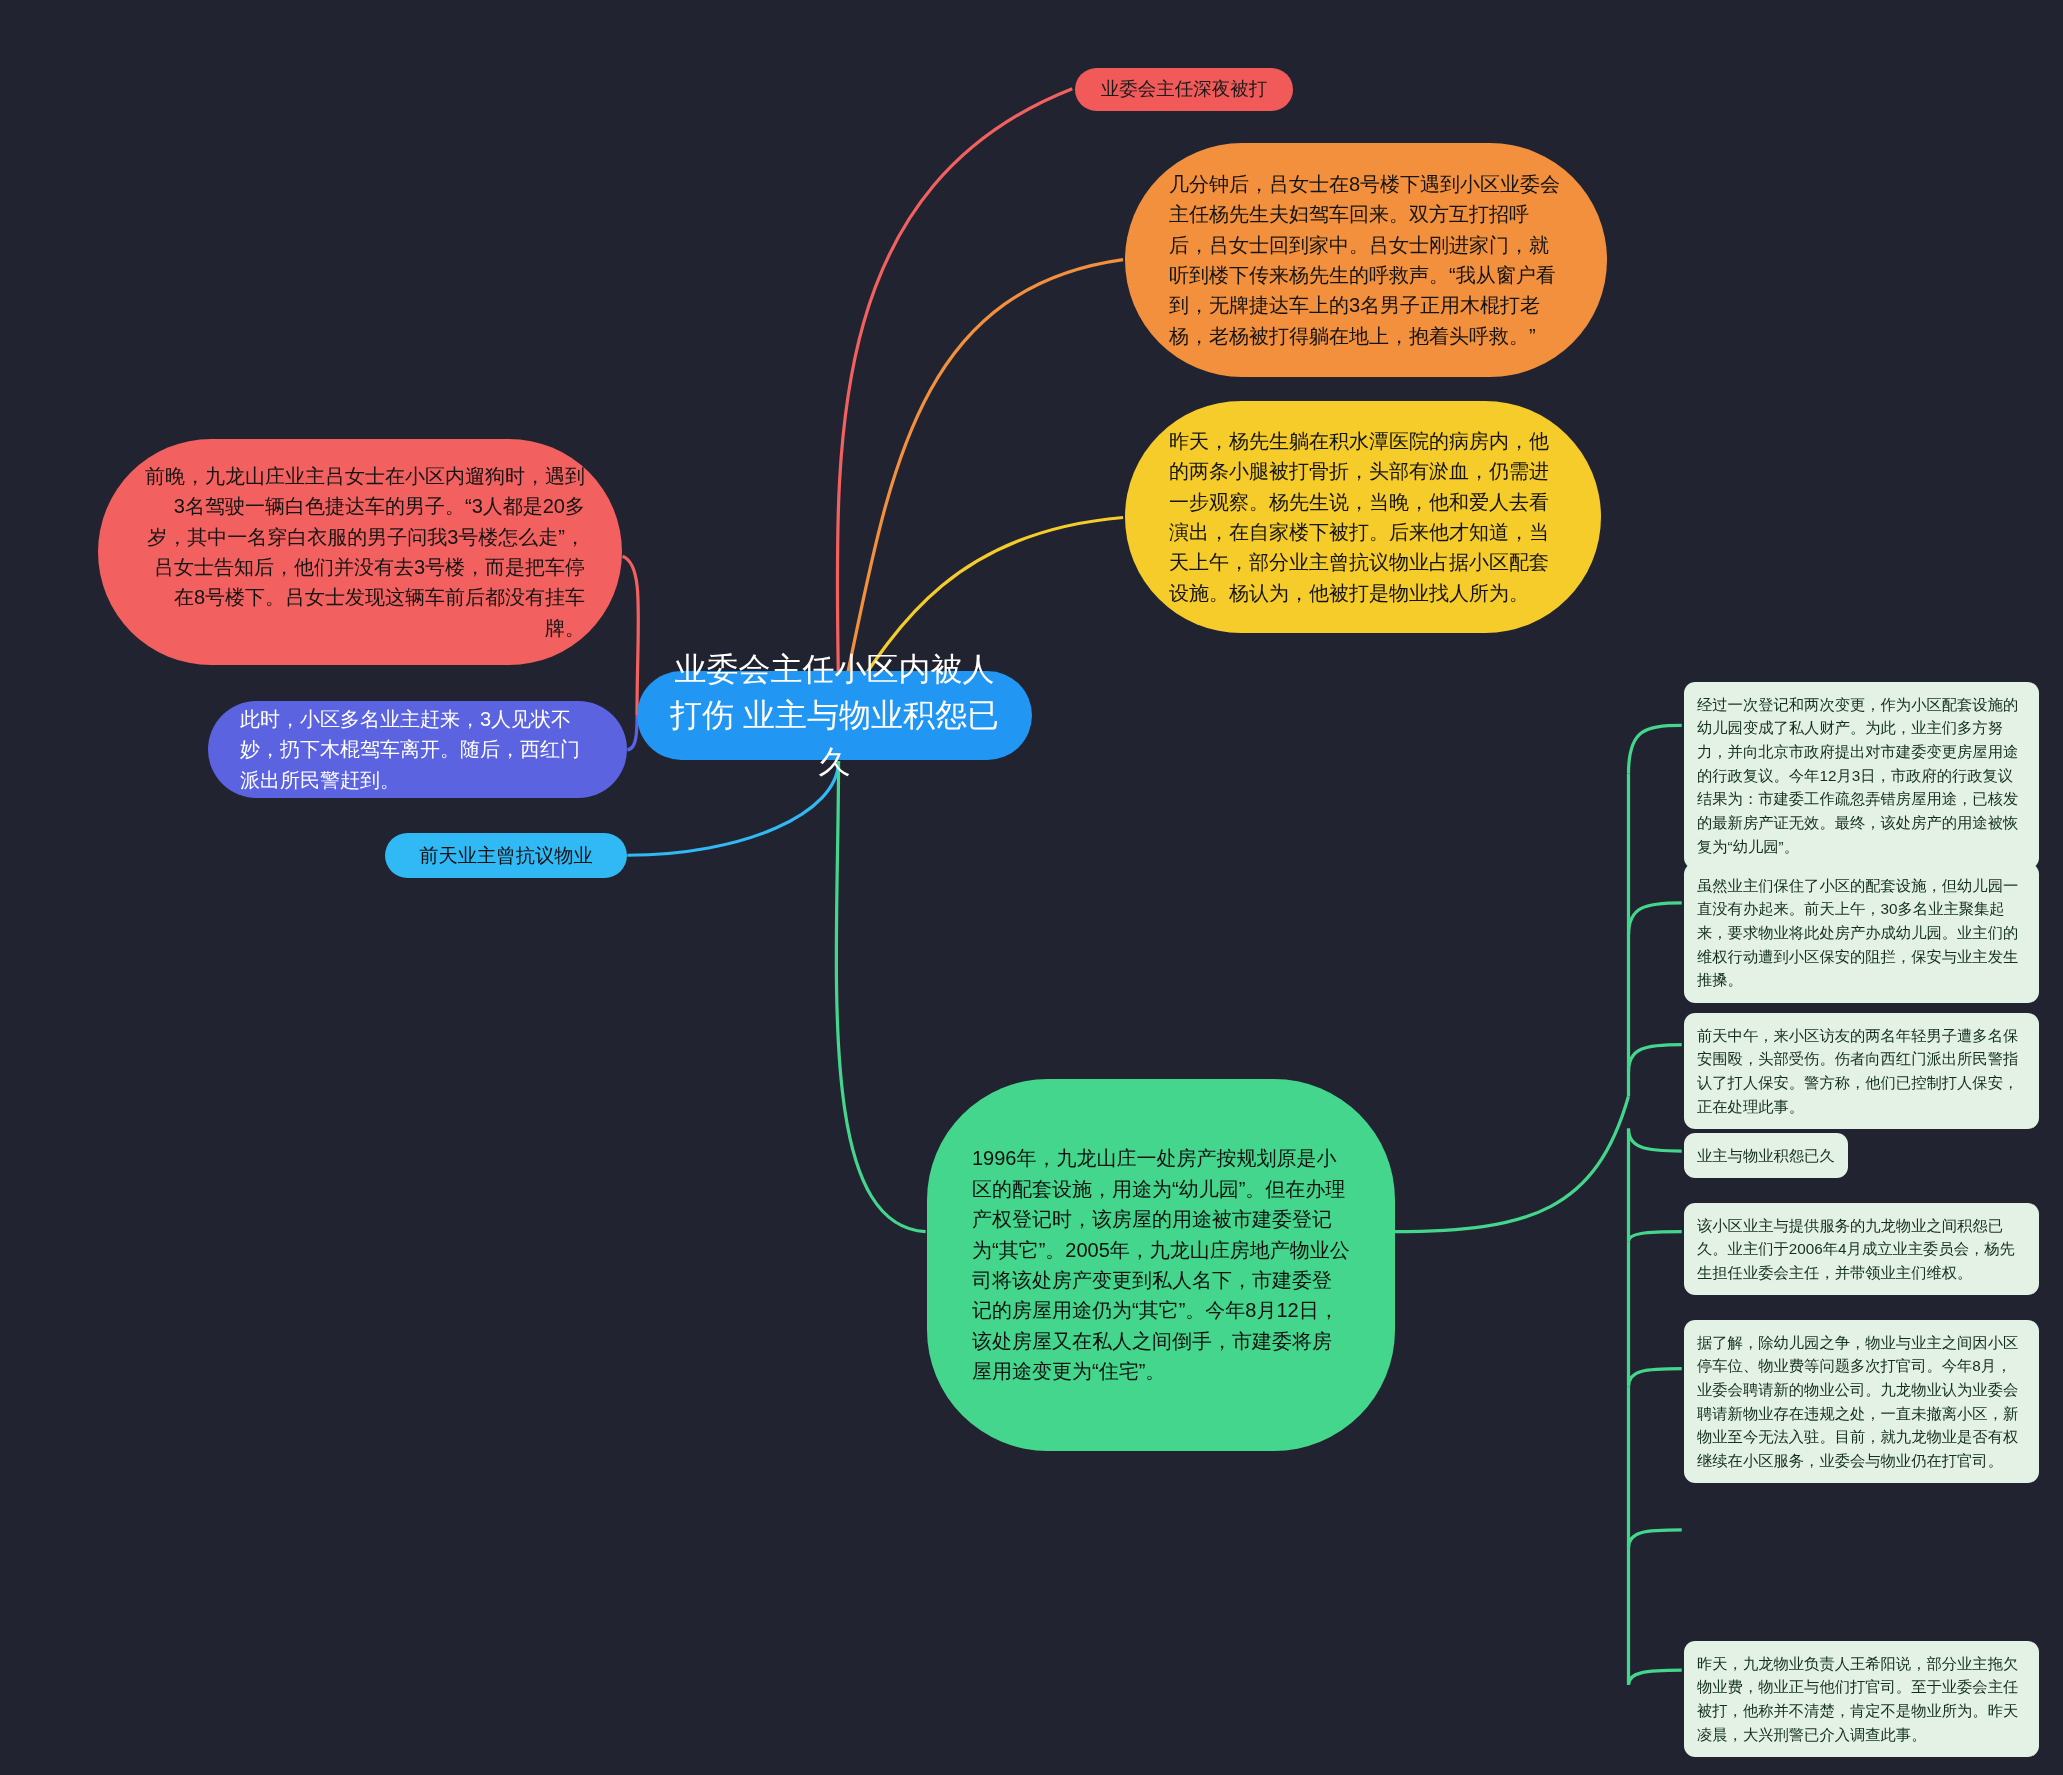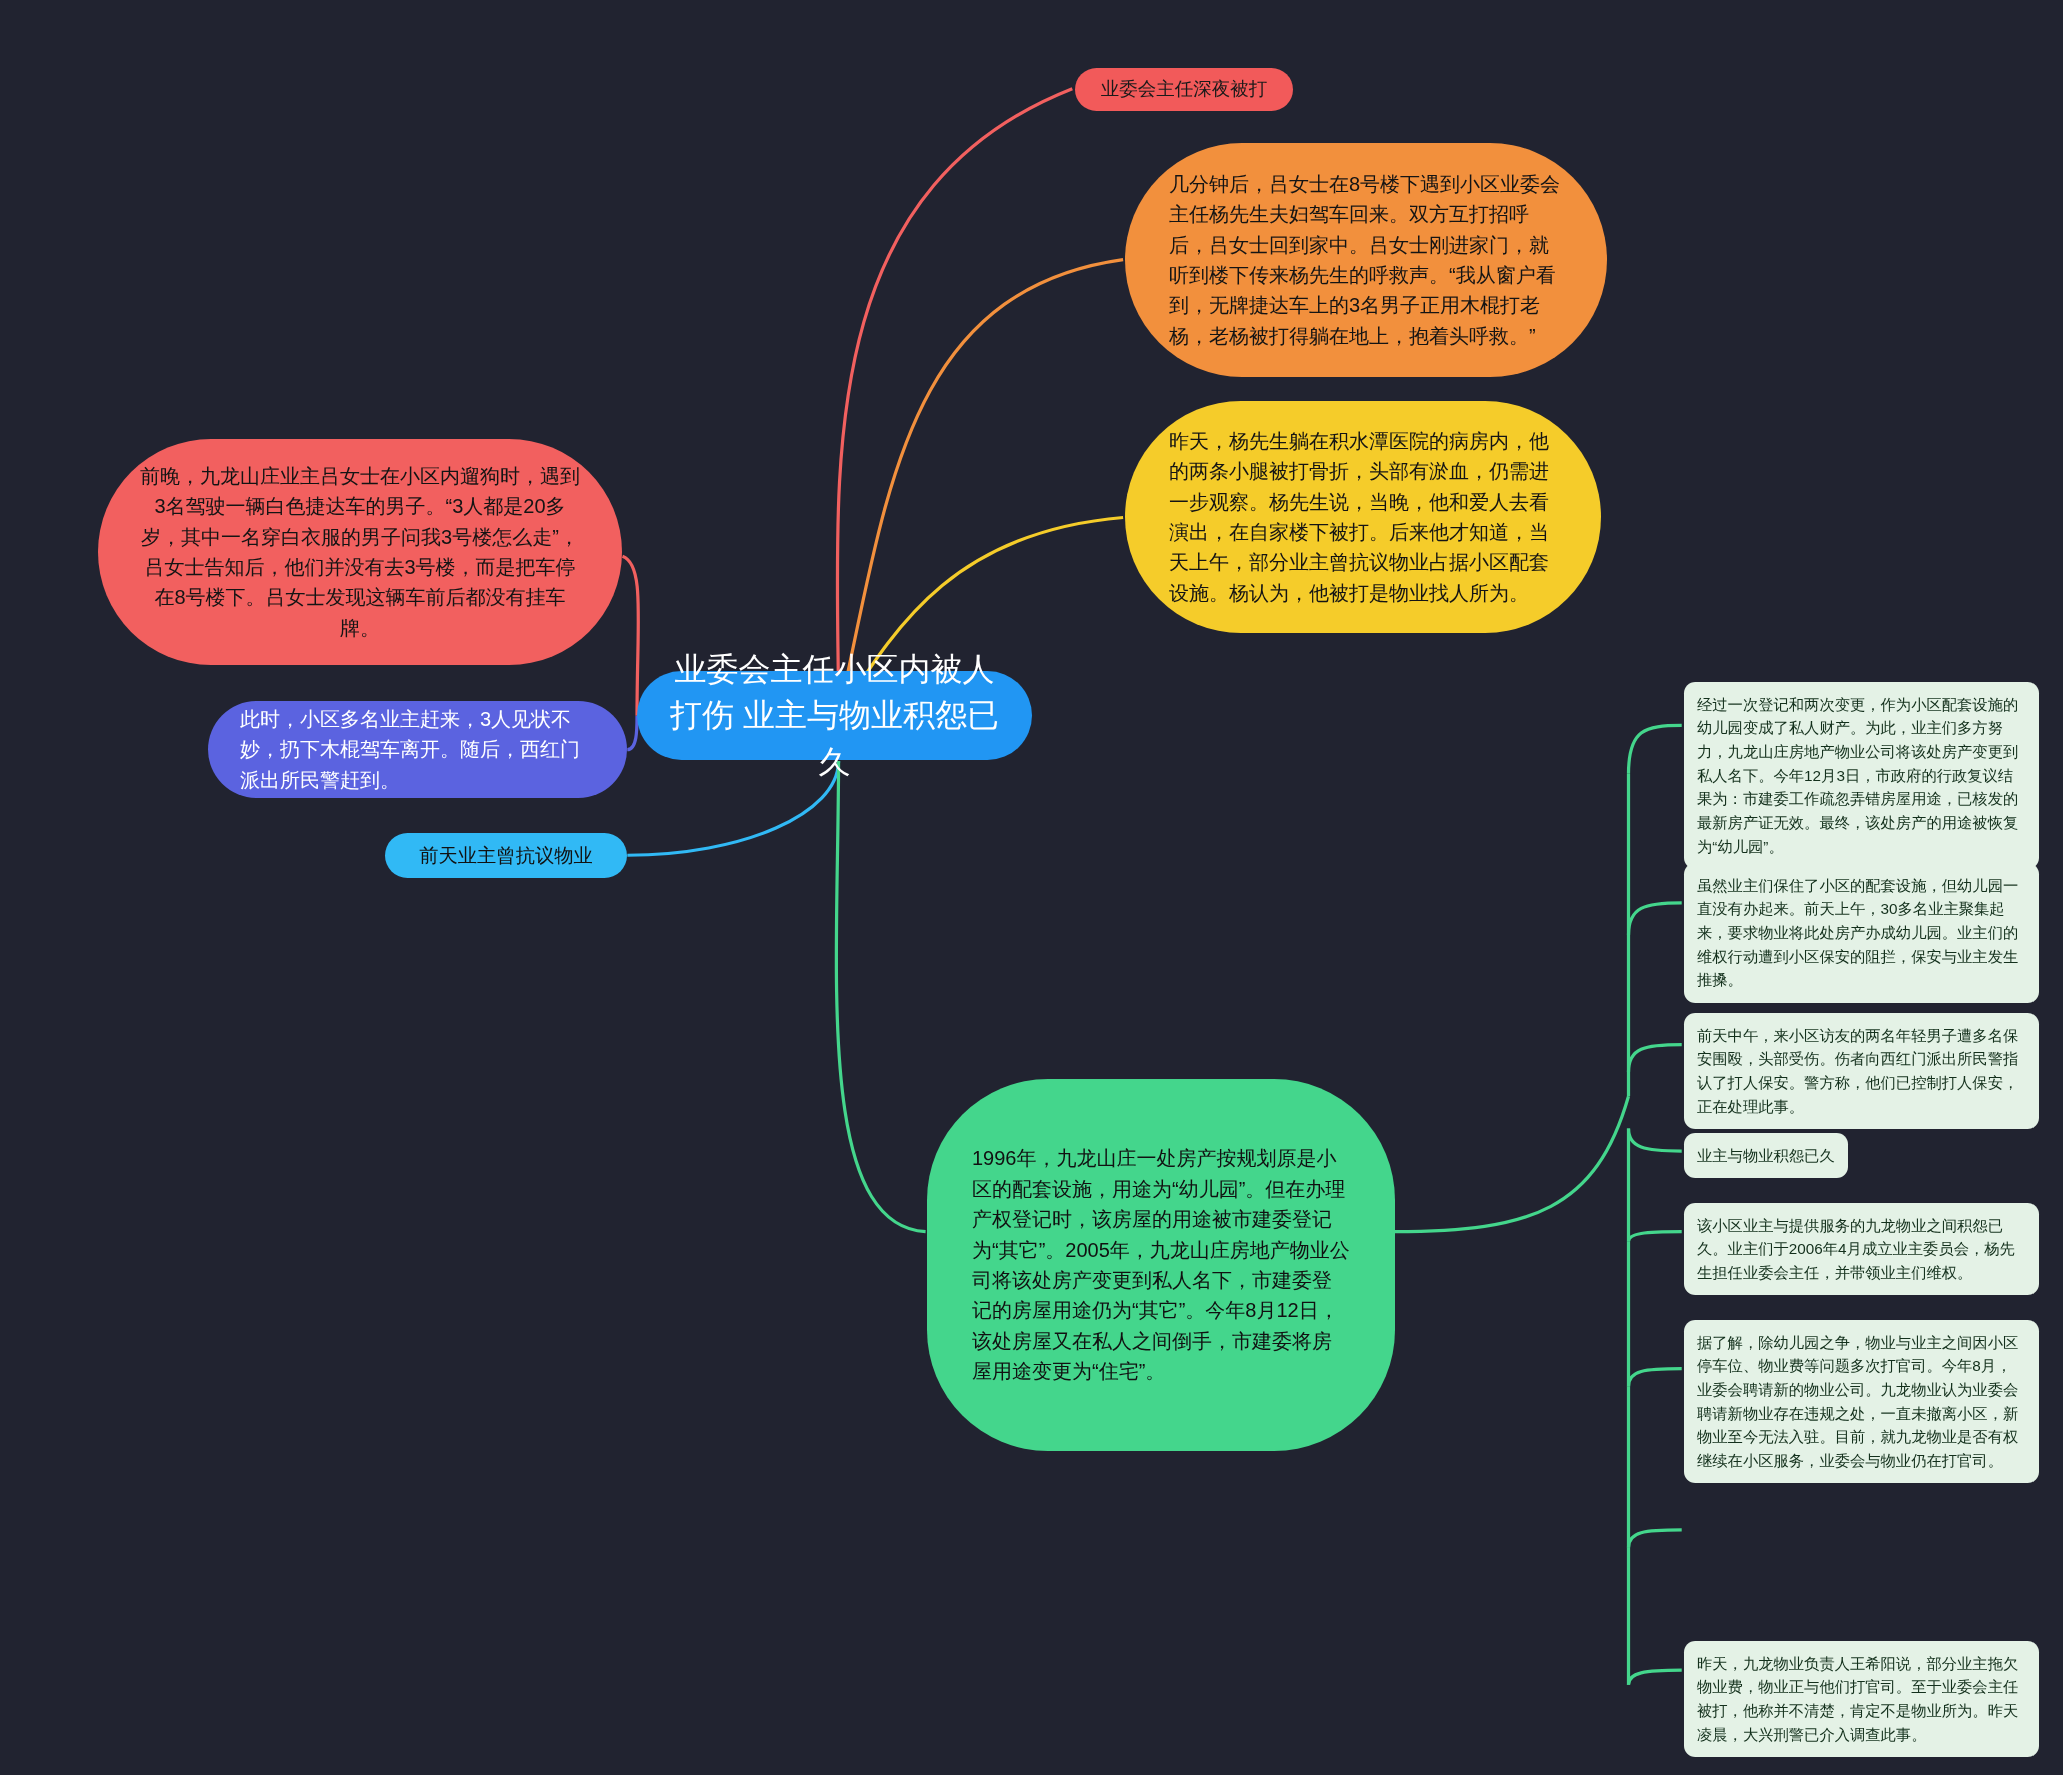--- a/index.html
+++ b/index.html
@@ -31,21 +31,21 @@
   }
   
   .pill{border-radius:805px;color:#1b1b1b;}
   .n-red-top{
     background:#f25a5a;left:1075px;top:68px;width:218px;height:43px;
     font-size:18.5px;border-radius:805px;color:#1a1a1a;
   }
   .n-red-left{
     background:#f2605f;left:98px;top:439px;width:524px;height:226px;
     border-radius:113px;font-size:20px;padding:18px 37px;color:#141414;
-    text-align:center;
+    text-align:right;
   }
   .n-purple{
     background:#5b63e0;left:208px;top:701px;width:419px;height:97px;
     border-radius:56px;font-size:20px;padding:11.3px 32px;color:#ffffff;
     text-align:left;
   }
   .n-cyan{
     background:#31b9f5;left:385px;top:833px;width:242px;height:45px;
     border-radius:805px;font-size:19.3px;color:#111111;
   }
@@ -122,21 +122,21 @@
   <div class="node n-orange">几分钟后，吕女士在8号楼下遇到小区业委会主任杨先生夫妇驾车回来。双方互打招呼后，吕女士回到家中。吕女士刚进家门，就听到楼下传来杨先生的呼救声。“我从窗户看到，无牌捷达车上的3名男子正用木棍打老杨，老杨被打得躺在地上，抱着头呼救。”</div>
 
   <div class="node n-yellow">昨天，杨先生躺在积水潭医院的病房内，他的两条小腿被打骨折，头部有淤血，仍需进一步观察。杨先生说，当晚，他和爱人去看演出，在自家楼下被打。后来他才知道，当天上午，部分业主曾抗议物业占据小区配套设施。杨认为，他被打是物业找人所为。</div>
 
   <div class="node n-purple">此时，小区多名业主赶来，3人见状不妙，扔下木棍驾车离开。随后，西红门派出所民警赶到。</div>
 
   <div class="node n-cyan pill">前天业主曾抗议物业</div>
 
   <div class="node n-green">1996年，九龙山庄一处房产按规划原是小区的配套设施，用途为“幼儿园”。但在办理产权登记时，该房屋的用途被市建委登记为“其它”。2005年，九龙山庄房地产物业公司将该处房产变更到私人名下，市建委登记的房屋用途仍为“其它”。今年8月12日，该处房屋又在私人之间倒手，市建委将房屋用途变更为“住宅”。</div>
 
-  <div class="card" style="top:682px;">经过一次登记和两次变更，作为小区配套设施的幼儿园变成了私人财产。为此，业主们多方努力，九龙山庄房地产物业公司将该处房产变更到私人名下。今年12月3日，市政府的行政复议结果为：市建委工作疏忽弄错房屋用途，已核发的最新房产证无效。最终，该处房产的用途被恢复为“幼儿园”。</div>
+  <div class="card" style="top:682px;">经过一次登记和两次变更，作为小区配套设施的幼儿园变成了私人财产。为此，业主们多方努力，并向北京市政府提出对市建委变更房屋用途的行政复议。今年12月3日，市政府的行政复议结果为：市建委工作疏忽弄错房屋用途，已核发的最新房产证无效。最终，该处房产的用途被恢复为“幼儿园”。</div>
   <div class="card" style="top:863px;">虽然业主们保住了小区的配套设施，但幼儿园一直没有办起来。前天上午，30多名业主聚集起来，要求物业将此处房产办成幼儿园。业主们的维权行动遭到小区保安的阻拦，保安与业主发生推搡。</div>
   <div class="card" style="top:1013px;">前天中午，来小区访友的两名年轻男子遭多名保安围殴，头部受伤。伤者向西红门派出所民警指认了打人保安。警方称，他们已控制打人保安，正在处理此事。</div>
   <div class="card" style="top: 1133px; width: auto; display: inline-block;">业主与物业积怨已久</div>
   <div class="card" style="top:1203px;">该小区业主与提供服务的九龙物业之间积怨已久。业主们于2006年4月成立业主委员会，杨先生担任业委会主任，并带领业主们维权。</div>
   <div class="card" style="top:1320px;">据了解，除幼儿园之争，物业与业主之间因小区停车位、物业费等问题多次打官司。今年8月，业委会聘请新的物业公司。九龙物业认为业委会聘请新物业存在违规之处，一直未撤离小区，新物业至今无法入驻。目前，就九龙物业是否有权继续在小区服务，业委会与物业仍在打官司。</div>
   <div class="card" style="top:1641px;">昨天，九龙物业负责人王希阳说，部分业主拖欠物业费，物业正与他们打官司。至于业委会主任被打，他称并不清楚，肯定不是物业所为。昨天凌晨，大兴刑警已介入调查此事。</div>
 
 </div>
 
 

